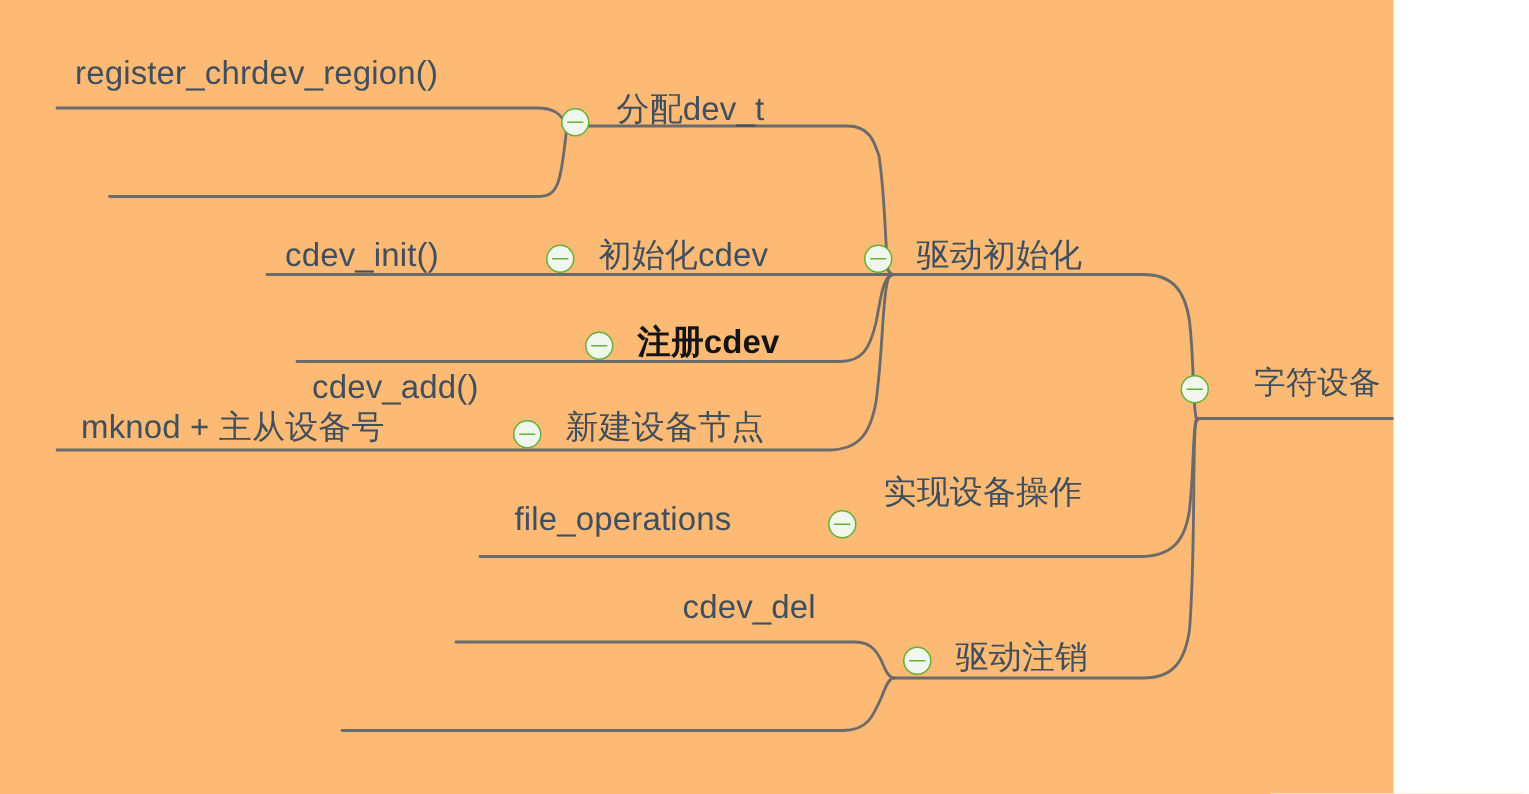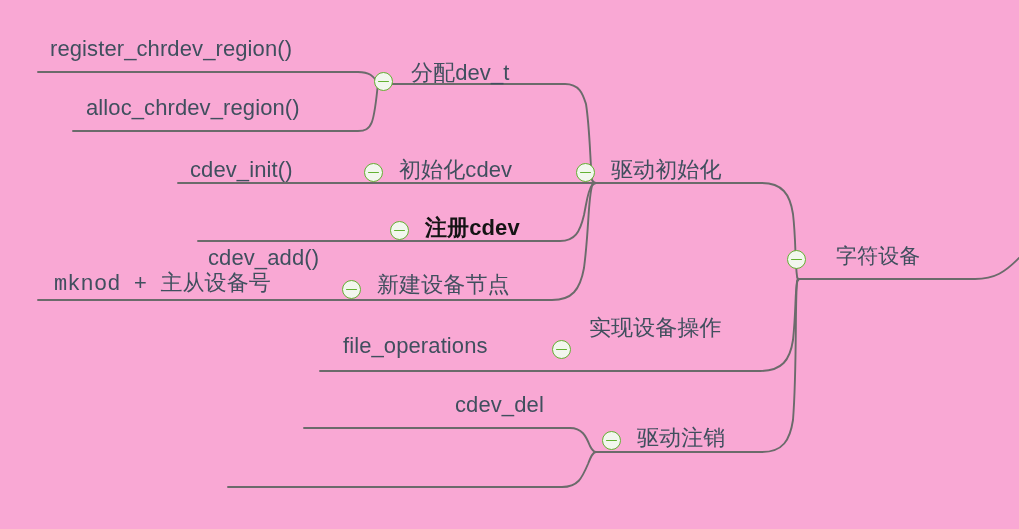--- a/index.html
+++ b/index.html
@@ -2,23 +2,23 @@
 <html><head>
 <meta charset="utf-8">
 <style>
   html, body {
     margin: 0;
     padding: 0;
     background: #ffffff;
   }
   #canvas {
     position: relative;
-    width: 1019px;
+    width: 929px;
     height: 529px;
-    background: #f9a8d4;
+    background: #fdba74;
     overflow: hidden;
     font-family: "Liberation Sans", "DejaVu Sans", sans-serif;
   }
   #wires {
     position: absolute;
     left: 0;
     top: 0;
     width: 1019px;
     height: 529px;
     pointer-events: none;
@@ -96,27 +96,26 @@
       <path d="M228,487 H562 C578,487 582,478 588,464
                C591,456 593,452 596,452"></path>
 
       <path d="M799,279 H975 C995,279 1005,272 1019,258"></path>
 
     </g>
   </svg>
 
   <div class="node-label" style="left:50px; top:38px;">register_chrdev_region()</div>
 
-  <div class="node-label" style="left:86px; top:97px;">alloc_chrdev_region()</div>
 
   <div class="node-label" style="left:190px; top:159px;">cdev_init()</div>
 
   <div class="node-label" style="left:208px; top:217px;margin-top:30px;">cdev_add()</div>
 
-  <div class="node-label" style="left:54px; top:274px;font-family:Liberation Mono, monospace;">mknod + 主从设备号</div>
+  <div class="node-label" style="left:54px; top:274px;">mknod + 主从设备号</div>
 
   <div class="node-label" style="left:332px; top:335px;margin-left:11px;">file_operations</div>
 
   <div class="node-label" style="left:455px; top:394px;">cdev_del</div>
 
 
   <div class="toggle-icon" style="left:374px; top:72px;"></div>
   <div class="node-label" style="left:411px; top:62px;">分配dev_t</div>
 
   <div class="toggle-icon" style="left:364px; top:163px;"></div>

